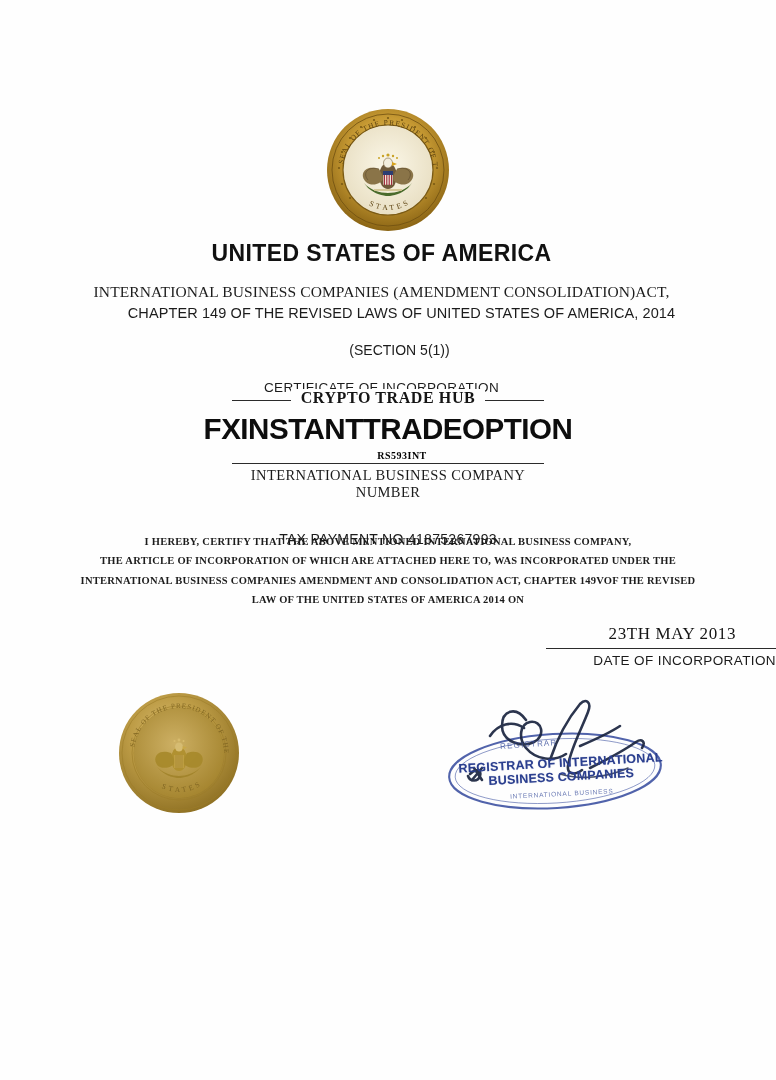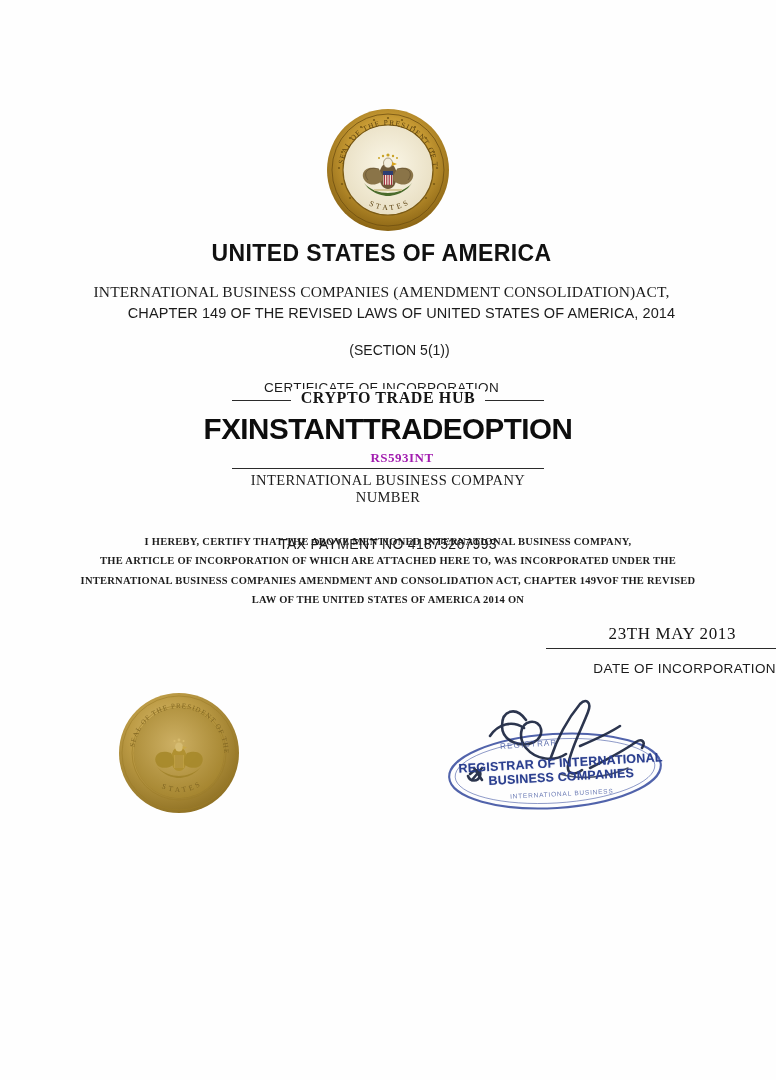--- a/index.html
+++ b/index.html
@@ -114,24 +114,24 @@
     font-weight: bold;
     font-size: 29px;
     letter-spacing: -0.5px;
     margin-top: 6px;
     color: #0d0d0d;
     transform: scaleX(1.02);
   }
   .ibc-number {
     font-family: "Liberation Serif", serif;
     font-weight: bold;
-    font-size: 13px;
+    font-size: 10px;
     letter-spacing: 0.5px;
     margin-top: 4px;
-    color: #a21caf;
+    color: #000000;
     margin-left: 28px;
   }
   .ibc-label {
     font-family: "Liberation Serif", serif;
     font-size: 14.5px;
     letter-spacing: 0.4px;
     margin-top: 2px;
     color: #1b1b1b;
     border-top: 1px solid #2b2b2b;
     display: inline-block;
@@ -177,21 +177,21 @@
     letter-spacing: 0.6px;
     color: #141414;
     padding: 0 40px 4px 40px;
     border-bottom: 1px solid #2b2b2b;
     min-width: 150px;
   }
   .date-label {
     font-family: "Liberation Sans", sans-serif;
     font-size: 13.5px;
     letter-spacing: 0.4px;
-    margin-top: 12px;
+    margin-top: 4px;
     color: #1b1b1b;
   }
 
   
   .seal-gold {
     position: absolute;
     left: 116px;
     top: 690px;
     width: 126px;
     height: 126px;

